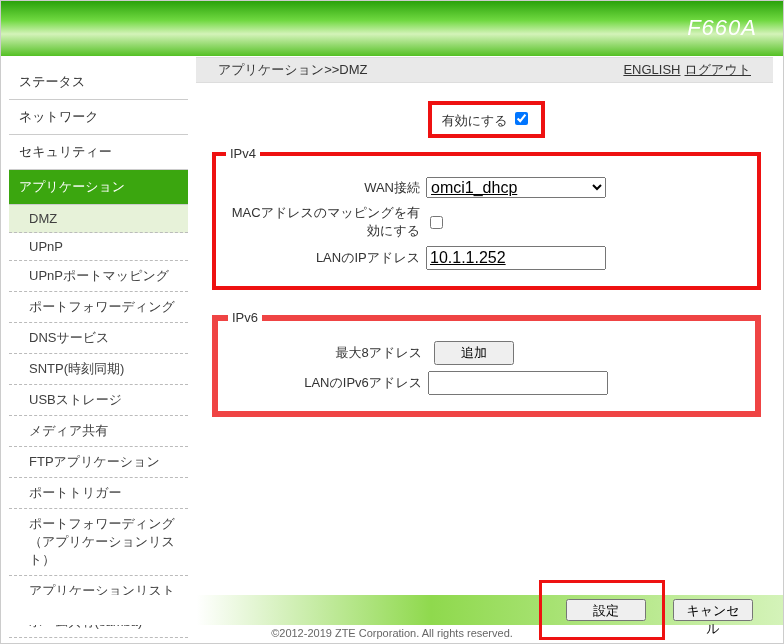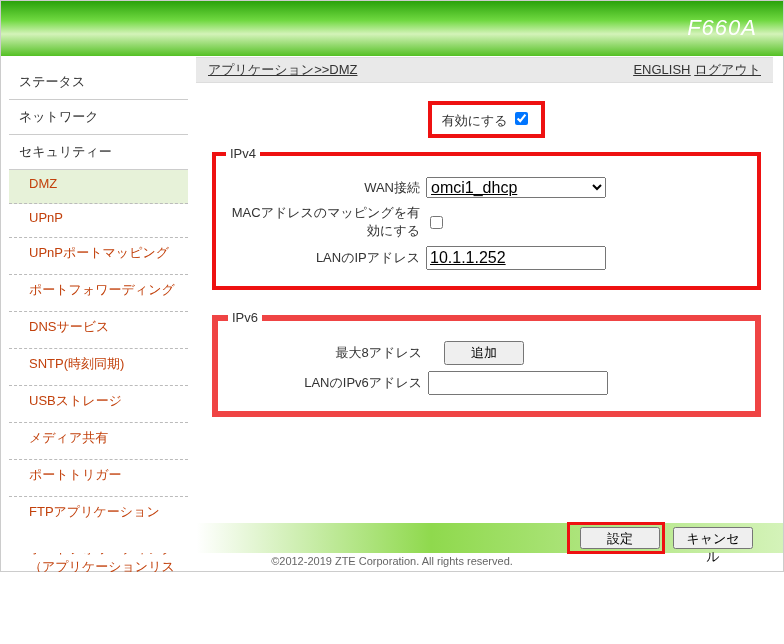--- a/index.html
+++ b/index.html
@@ -1,68 +1,69 @@
 <!DOCTYPE html>
 <html><head>
 <meta charset="utf-8">
 <style>
   * { box-sizing: border-box; }
   html, body { margin:0; padding:0; font-family: Arial, "MS PGothic", sans-serif; font-size:13px; color:#333; }
-  .container { width:784px; height:572px; border:1px solid #ccc; background:#fff; position:relative; }
+  .container { width:784px; height:644px; border:1px solid #ccc; background:#fff; position:relative; }
   .header { height:55px; background: linear-gradient(to bottom, #2aa20b 0%, #6fd840 35%, #d4f3b9 60%, #54c024 100%);}
   .header .title { float:right; color:#fff; font-size:22px; font-style:italic; padding:14px 26px 0 0; letter-spacing:1px;}
   .body { display:flex; position:absolute; top:56px; bottom:50px; left:0; right:0;}
   .sidebar { width:195px; padding:8px 8px 0 8px;}
   .nav-cat { padding:8px 10px; border-bottom:1px solid #ccc; cursor:pointer;}
   .nav-cat.active { background:#3ba60f; color:#fff;}
-  .nav-sub { padding:6px 10px 12px 20px; border-bottom:1px dashed #bbb; cursor:pointer; color:#c2410c;}
+  .nav-sub { padding:6px 10px 6px 20px; border-bottom:1px dashed #bbb; cursor:pointer; color:#404040;}
   .nav-sub.active { background:#e7f2d9; }
   .main { flex:1; padding:0 10px 0 0;}
-  .breadcrumb-row { height:26px; background:#e9e9e9; border-top:1px solid #ddd; border-bottom:1px solid #ddd; display:flex; align-items:center; justify-content:space-between; padding:0 12px; margin-top:0;text-decoration:underline;}
+  .breadcrumb-row { height:26px; background:#e9e9e9; border-top:1px solid #ddd; border-bottom:1px solid #ddd; display:flex; align-items:center; justify-content:space-between; padding:0 22px; margin-top:0;}
   .top-links a { color:#333; text-decoration:underline; margin-left:4px;}
   .form-area { padding:18px 10px 0 14px;}
   .enable-row { text-align:center; }
   .enable-box { display:inline-block; border:4px solid #e11; padding:4px 10px; }
   fieldset { border:6px solid #ef4444; margin-top:8px; padding:10px;}
   fieldset.hl { border:4px solid #e11;}
   legend { padding:0 4px;}
   .frow { display:flex; align-items:center; margin:6px 0;}
   .flabel { width:200px; text-align:right; padding-right:6px;}
   .finput select, .finput input[type=text] { width:180px; font-size:16px;text-decoration:underline;}
-  .addbtn { width:80px; margin-left:16px; font-size:13px;text-align:center;}
+  .addbtn { width:80px; margin-left:6px; font-size:13px;text-align:center;}
   .footer { position:absolute; bottom:0; left:0; right:0; }
   .btnbar { height:30px; display:flex; justify-content:flex-end; align-items:center; padding-right:30px;
             background: linear-gradient(to right, #fff 0%, #fff 25%, #8fd94d 55%, #d4f3b9 100%);}
   .btnbar button { width:80px; height:22px; font-size:13px; margin-left:8px;}
-  .hl-btn { display:inline-block; border:3px solid #e11; padding:2px; }
+  .hl-btn { display:inline-block; border:3px solid #e11; padding:16px; }
   .copyright { text-align:center; font-size:11px; color:#666; padding:2px 14px 4px;}
 </style>
 </head>
 <body>
 
 <div class="container">
   <div class="header">
     <div class="title">F660A</div>
   </div>
 
   <div class="body">
     <div class="sidebar" id="sidebar">
         <div class="nav-cat">ステータス</div>
         <div class="nav-cat">ネットワーク</div>
         <div class="nav-cat">セキュリティー</div>
+        <div class="nav-cat active">アプリケーション</div>
         <div class="nav-sub active">DMZ</div>
         <div class="nav-sub">UPnP</div>
         <div class="nav-sub">UPnPポートマッピング</div>
         <div class="nav-sub">ポートフォワーディング</div>
         <div class="nav-sub">DNSサービス</div>
         <div class="nav-sub">SNTP(時刻同期)</div>
         <div class="nav-sub">USBストレージ</div>
         <div class="nav-sub">メディア共有</div>
+        <div class="nav-sub">FTPアプリケーション</div>
         <div class="nav-sub">ポートトリガー</div>
-        <div class="nav-sub">FTPアプリケーション</div>
         <div class="nav-sub">ポートフォワーディング（アプリケーションリスト）</div>
         <div class="nav-sub">アプリケーションリスト</div>
         <div class="nav-sub">ホーム共有(samba)</div>
         <div class="nav-cat">管理</div>
       </div>
 
     <div class="main">
       <div class="breadcrumb-row">
         <span>アプリケーション&gt;&gt;DMZ</span>
         <span class="top-links">

